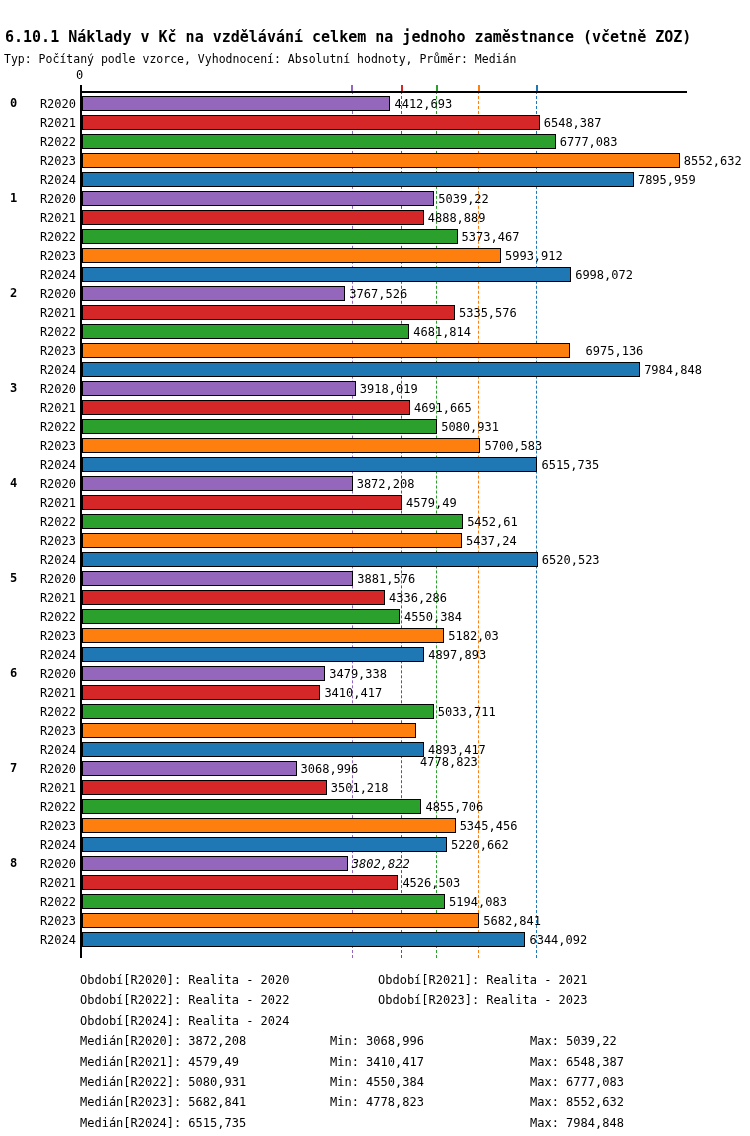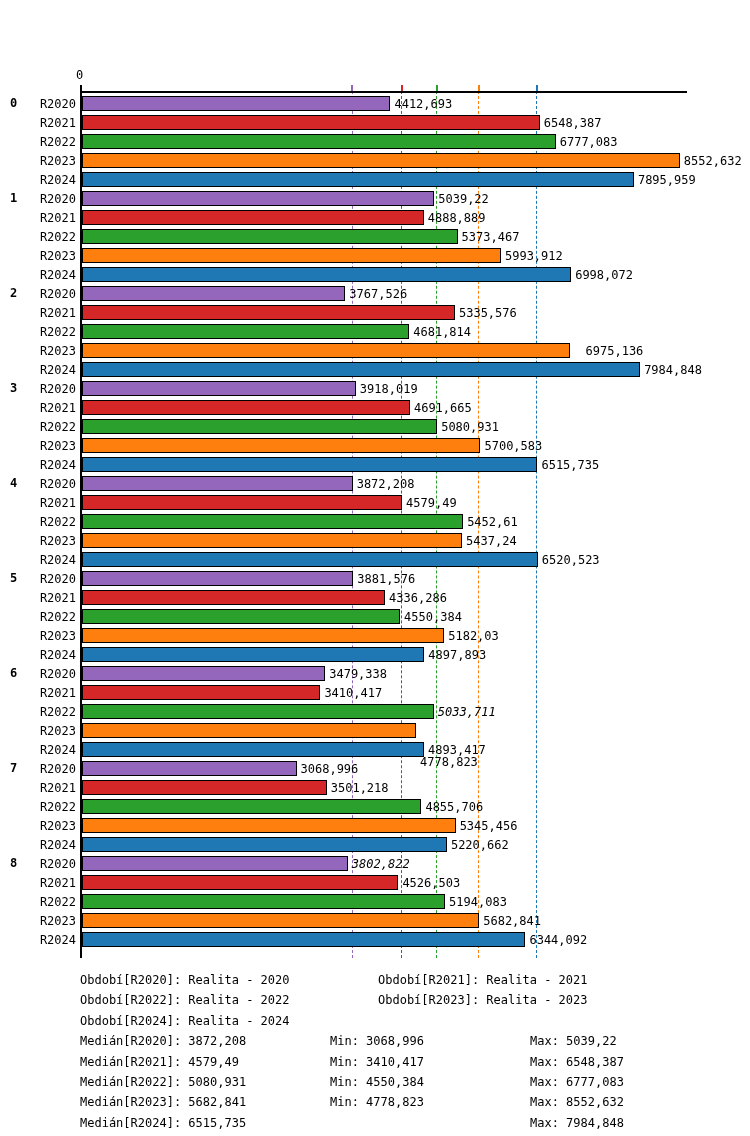--- a/index.html
+++ b/index.html
@@ -22,20 +22,22 @@
   }
   .meta {
     position:absolute; left:4px; top:52px;
     font-size:11.5px; white-space:pre;
   }
 </style>
 </head>
 <body>
 
 <div class="page">
+  <div class="subtitle">6.10.1 Náklady v Kč na vzdělávání celkem na jednoho zaměstnance (včetně ZOZ)</div>
+  <div class="meta">Typ: Počítaný podle vzorce, Vyhodnocení: Absolutní hodnoty, Průměr: Medián</div>
   <div class="layer" id="chart">
       <div class="abs" style="left:351.6673392px;top:91px;width:0;height:867px;border-left:1px dashed #9467bd;"></div>
       <div class="abs" style="left:351.1673392px;top:85px;width:2px;height:6px;background:#9467bd;"></div>
       <div class="abs" style="left:401.106351px;top:91px;width:0;height:867px;border-left:1px dashed #d62728;"></div>
       <div class="abs" style="left:400.606351px;top:85px;width:2px;height:6px;background:#d62728;"></div>
       <div class="abs" style="left:436.1570769px;top:91px;width:0;height:867px;border-left:1px dashed #2ca02c;"></div>
       <div class="abs" style="left:435.6570769px;top:85px;width:2px;height:6px;background:#2ca02c;"></div>
       <div class="abs" style="left:478.23058590000005px;top:91px;width:0;height:867px;border-left:1px dashed #ff7f0e;"></div>
       <div class="abs" style="left:477.73058590000005px;top:85px;width:2px;height:6px;background:#ff7f0e;"></div>
       <div class="abs" style="left:536.4498765000001px;top:91px;width:0;height:867px;border-left:1px dashed #1f77b4;"></div>
@@ -141,21 +143,21 @@
       <div class="abs" style="left:428.3627207px;top:649px;font-size:12px;">4897,893</div>
       <div class="abs" style="left:10px;top:667px;font-size:12px;font-weight:bold;">6</div>
       <div class="abs" style="left:30px;top:668px;width:46px;text-align:right;font-size:12px;">R2020</div>
       <div class="abs" style="left:82px;top:666px;width:243.20572620000002px;height:15px;background:#9467bd;border:1px solid #000;"></div>
       <div class="abs" style="left:329.2057262px;top:668px;font-size:12px;">3479,338</div>
       <div class="abs" style="left:30px;top:687px;width:46px;text-align:right;font-size:12px;">R2021</div>
       <div class="abs" style="left:82px;top:685px;width:238.3881483px;height:15px;background:#d62728;border:1px solid #000;"></div>
       <div class="abs" style="left:324.3881483px;top:687px;font-size:12px;">3410,417</div>
       <div class="abs" style="left:30px;top:706px;width:46px;text-align:right;font-size:12px;">R2022</div>
       <div class="abs" style="left:82px;top:704px;width:351.85639890000004px;height:15px;background:#2ca02c;border:1px solid #000;"></div>
-      <div class="abs" style="left:437.85639890000004px;top:706px;font-size:12px;font-style:italic;">5033,711</div>
+      <div class="abs" style="left:437.85639890000004px;top:706px;font-size:12px;">5033,711</div>
       <div class="abs" style="left:30px;top:725px;width:46px;text-align:right;font-size:12px;">R2023</div>
       <div class="abs" style="left:82px;top:723px;width:334.0397277px;height:15px;background:#ff7f0e;border:1px solid #000;"></div>
       <div class="abs" style="left:420.0397277px;top:756px;font-size:12px;">4778,823</div>
       <div class="abs" style="left:30px;top:744px;width:46px;text-align:right;font-size:12px;">R2024</div>
       <div class="abs" style="left:82px;top:742px;width:342.04984830000006px;height:15px;background:#1f77b4;border:1px solid #000;"></div>
       <div class="abs" style="left:428.04984830000006px;top:744px;font-size:12px;">4893,417</div>
       <div class="abs" style="left:10px;top:762px;font-size:12px;font-weight:bold;">7</div>
       <div class="abs" style="left:30px;top:763px;width:46px;text-align:right;font-size:12px;">R2020</div>
       <div class="abs" style="left:82px;top:761px;width:214.52282040000003px;height:15px;background:#9467bd;border:1px solid #000;"></div>
       <div class="abs" style="left:300.5228204px;top:763px;font-size:12px;">3068,996</div>

